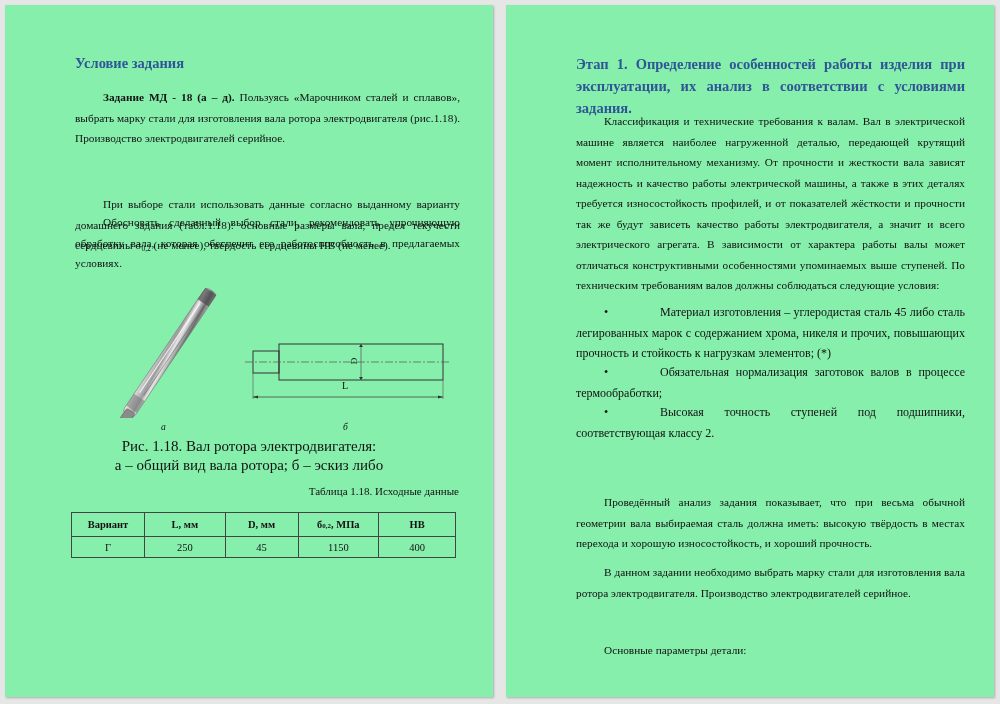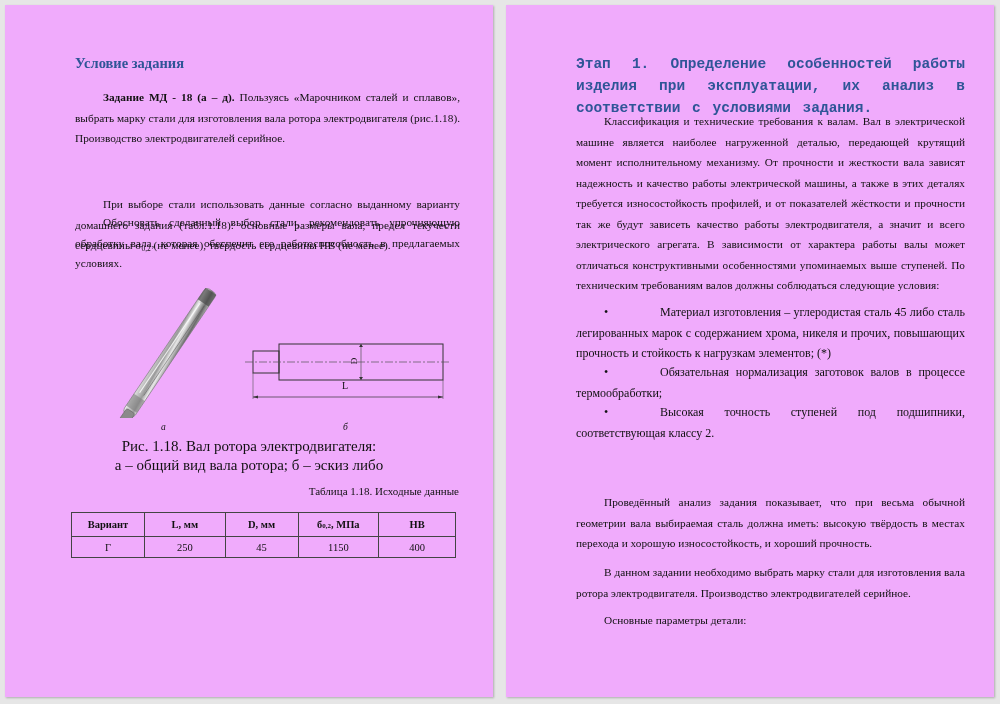--- a/index.html
+++ b/index.html
@@ -5,21 +5,21 @@
     html, body { margin: 0; padding: 0; }
     body {
       width: 1000px; height: 704px; overflow: hidden;
       background: #e6e6e6;
       font-family: "Liberation Serif", serif;
       color: #111;
       position: relative;
     }
     .page {
       position: absolute; top: 5px; width: 488px; height: 692px;
-      background: #f0abfc;
+      background: #86efac;
       box-shadow: 1px 1px 2px rgba(0,0,0,0.25);
       box-sizing: border-box;
     }
     #page1 { left: 5px; }
     #page2 { left: 506px; }
 
     .h1 {
       position: absolute; color: #2f5597; font-weight: bold;
       font-size: 14.5px; line-height: 22px;
     }
@@ -43,35 +43,35 @@
     table.data {
       position: absolute; left: 66px; top: 507px; width: 385px;
       border-collapse: collapse; font-size: 10.5px;
     }
     table.data th, table.data td {
       border: 1px solid #444; text-align: center; height: 20px; padding: 0;
     }
     table.data th { font-weight: bold; height: 23px; }
 
     
-    #p2-h { left: 70px; top: 48px; width: 389px; text-align: justify; text-align-last: left; word-spacing: 3px; font-family: Liberation Mono, monospace; }
+    #p2-h { left: 70px; top: 48px; width: 389px; text-align: justify; text-align-last: left; word-spacing: 3px; }
     #p2-t1 { left: 70px; top: 106px; width: 389px; }
     .bullet {
       position: absolute; font-size: 12px; line-height: 20.5px;
       text-align: justify; text-align-last: left;
     }
     .bullet .dot { display: inline-block; width: 29px; text-align: left; padding-left: 28px; }
     #p2-b1 { left: 70px; top: 297px; width: 389px; }
     #p2-b2 { left: 70px; top: 357px; width: 389px; }
     #p2-b3 { left: 70px; top: 397px; width: 389px; }
     #p2-b4 { left: 70px; top: 437px; width: 389px; }
     #p2-b5 { left: 70px; top: 457px; width: 389px; }
     #p2-t2 { left: 70px; top: 487px; width: 389px; }
     #p2-t3 { left: 70px; top: 557px; width: 389px; }
-    #p2-t4 { left: 70px; top: 605px; width: 389px; }
+    #p2-t4 { left: 70px; top: 635px; width: 389px; }
   </style>
 </head>
 <body>
 
 <div class="page" id="page1">
   <div class="h1" id="p1-h">Условие задания</div>
 
   <div class="para" id="p1-t1"><span class="ind"></span><b>Задание МД - 18 (а – д).</b><span> Пользуясь «Марочником сталей и сплавов», выбрать марку стали для изготовления вала ротора электродвигателя (рис.1.18). Производство электродвигателей серийное.</span></div>
 
   <div class="para" id="p1-t2"><span class="ind"></span><span>При выборе стали использовать данные согласно выданному варианту домашнего задания (табл.1.18): основные размеры вала, предел текучести сердцевины σ</span><span class="sub">0,2</span><span> (не менее), твёрдость сердцевины НВ (не менее).</span></div>

